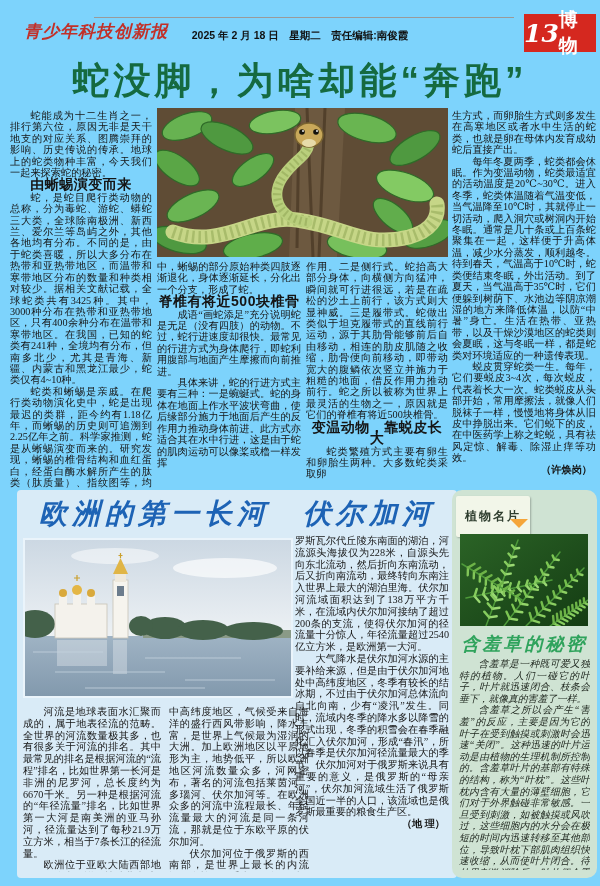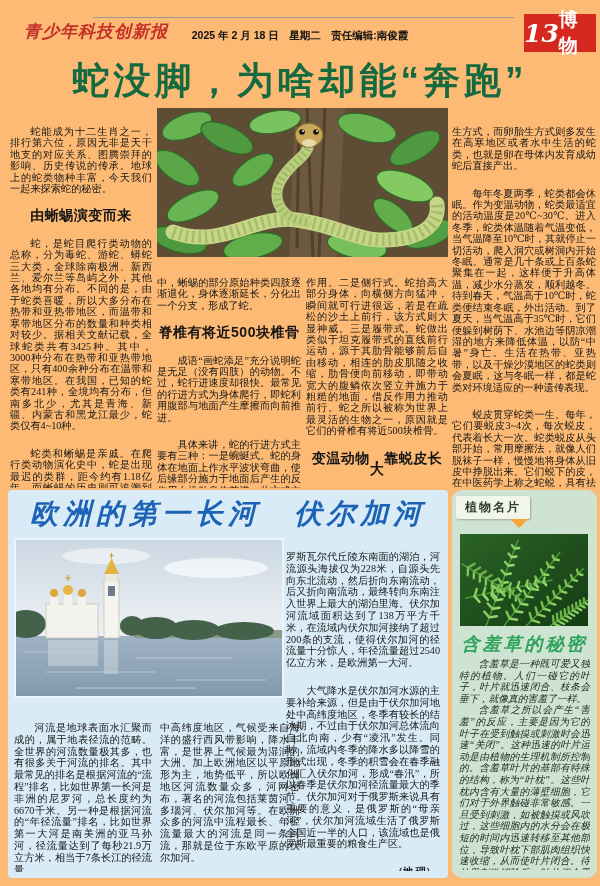--- a/index.html
+++ b/index.html
@@ -1,19 +1,19 @@
 <!DOCTYPE html>
 <html><head>
 <meta charset="utf-8">
 <style>
   * { margin:0; padding:0; box-sizing:border-box; }
   html,body { background:#e8e8e4; }
   .page {
     position:relative; width:600px; height:886px; margin:0 auto;
-    background:#fdba74; overflow:hidden;
+    background:#7dd3fc; overflow:hidden;
     font-family:"Liberation Serif","DejaVu Serif",serif; color:#161616;
   }
   
   .masthead {
     position:absolute; left:24px; top:20px; width:140px;
     font-family:"DejaVu Serif",serif; font-style:italic; font-weight:bold;
     font-size:17px; color:#c23028; letter-spacing:1px; white-space:nowrap;
   }
   .head-rule { position:absolute; left:94px; top:17px; width:420px; height:1px; background:#9a9a9a; }
   .dateline {
@@ -30,55 +30,55 @@
   .headline {
     position:absolute; left:0; top:56px; width:600px; text-align:center;
     font-family:"Liberation Sans","DejaVu Sans",sans-serif; font-weight:bold;
     font-size:37px; letter-spacing:4px; color:#156a40; white-space:nowrap;
   }
   
   .col {
     position:absolute; text-align:justify; overflow:hidden;
     font-size:10.2px; line-height:11.4px; color:#151515;
   }
-  .col p { text-indent:2em;margin-top:16px; }
+  .col p { text-indent:2em; }
   .col p.cont { text-indent:0; }
   .subh {
     font-family:"Liberation Sans",sans-serif; font-weight:bold; font-size:14px;
     text-align:center; text-indent:0 !important; letter-spacing:0.5px; margin:1px 0;
   }
   .byline { text-align:right; font-weight:bold; text-indent:0 !important; padding-right:4px; }
   
   .s-col1 { left:10px;  top:110px; width:142px; height:378px; }
   .s-col2 { left:157px; top:261px; width:144px; height:227px; }
   .s-col3 { left:306px; top:261px; width:142px; height:227px; }
   .s-col4 { left:452px; top:110px; width:144px; height:378px; }
   .snake-fig { position:absolute; left:157px; top:108px; width:291px; height:149px; overflow:hidden; }
   
   .river {
-    position:absolute; left:8px; top:490px; width:440px; height:388px;
+    position:absolute; left:17px; top:490px; width:440px; height:388px;
     background:#d9ebf7; border-radius:4px;
   }
   .river-title {
     position:absolute; left:0; top:5px; width:100%; text-align:center;
     font-family:"DejaVu Serif",serif; font-style:italic; font-weight:bold;
     font-size:28px; letter-spacing:5px; color:#1d63b5; white-space:nowrap;
   }
   .river-photo { position:absolute; left:6px; top:48px; width:270px; height:160px; border:2px solid #eaf4fb; overflow:hidden; }
   .rcol { line-height:11.8px; }
   .r-col1 { left:6px;   top:216px; width:138px; height:166px; }
   .r-col2 { left:152px; top:216px; width:140px; height:166px; }
   .r-col3 { left:278px; top:45px;  width:154px; height:336px; }
   
   .sidebar {
     position:absolute; left:452px; top:490px; width:145px; height:388px;
     background:#cfe3d3; border-radius:10px;
   }
   .side-tab {
-    position:absolute; left:4px; top:6px; padding:3px 9px;
+    position:absolute; left:4px; top:6px; padding:12px 9px;
     background:#f2f6e9; border-radius:2px; box-shadow:1px 1px 2px rgba(0,0,0,0.25);
     font-family:"Liberation Sans",sans-serif; font-weight:bold; font-size:12px;
     color:#2e3d2e; letter-spacing:2px;
   }
   .side-arrow {
     position:absolute; left:58px; top:29px; width:0; height:0;
     border-left:9px solid transparent; border-right:9px solid transparent;
     border-top:9px solid #f5a53a;
   }
   .side-photo { position:absolute; left:8px; top:44px; width:128px; height:92px; overflow:hidden; }

